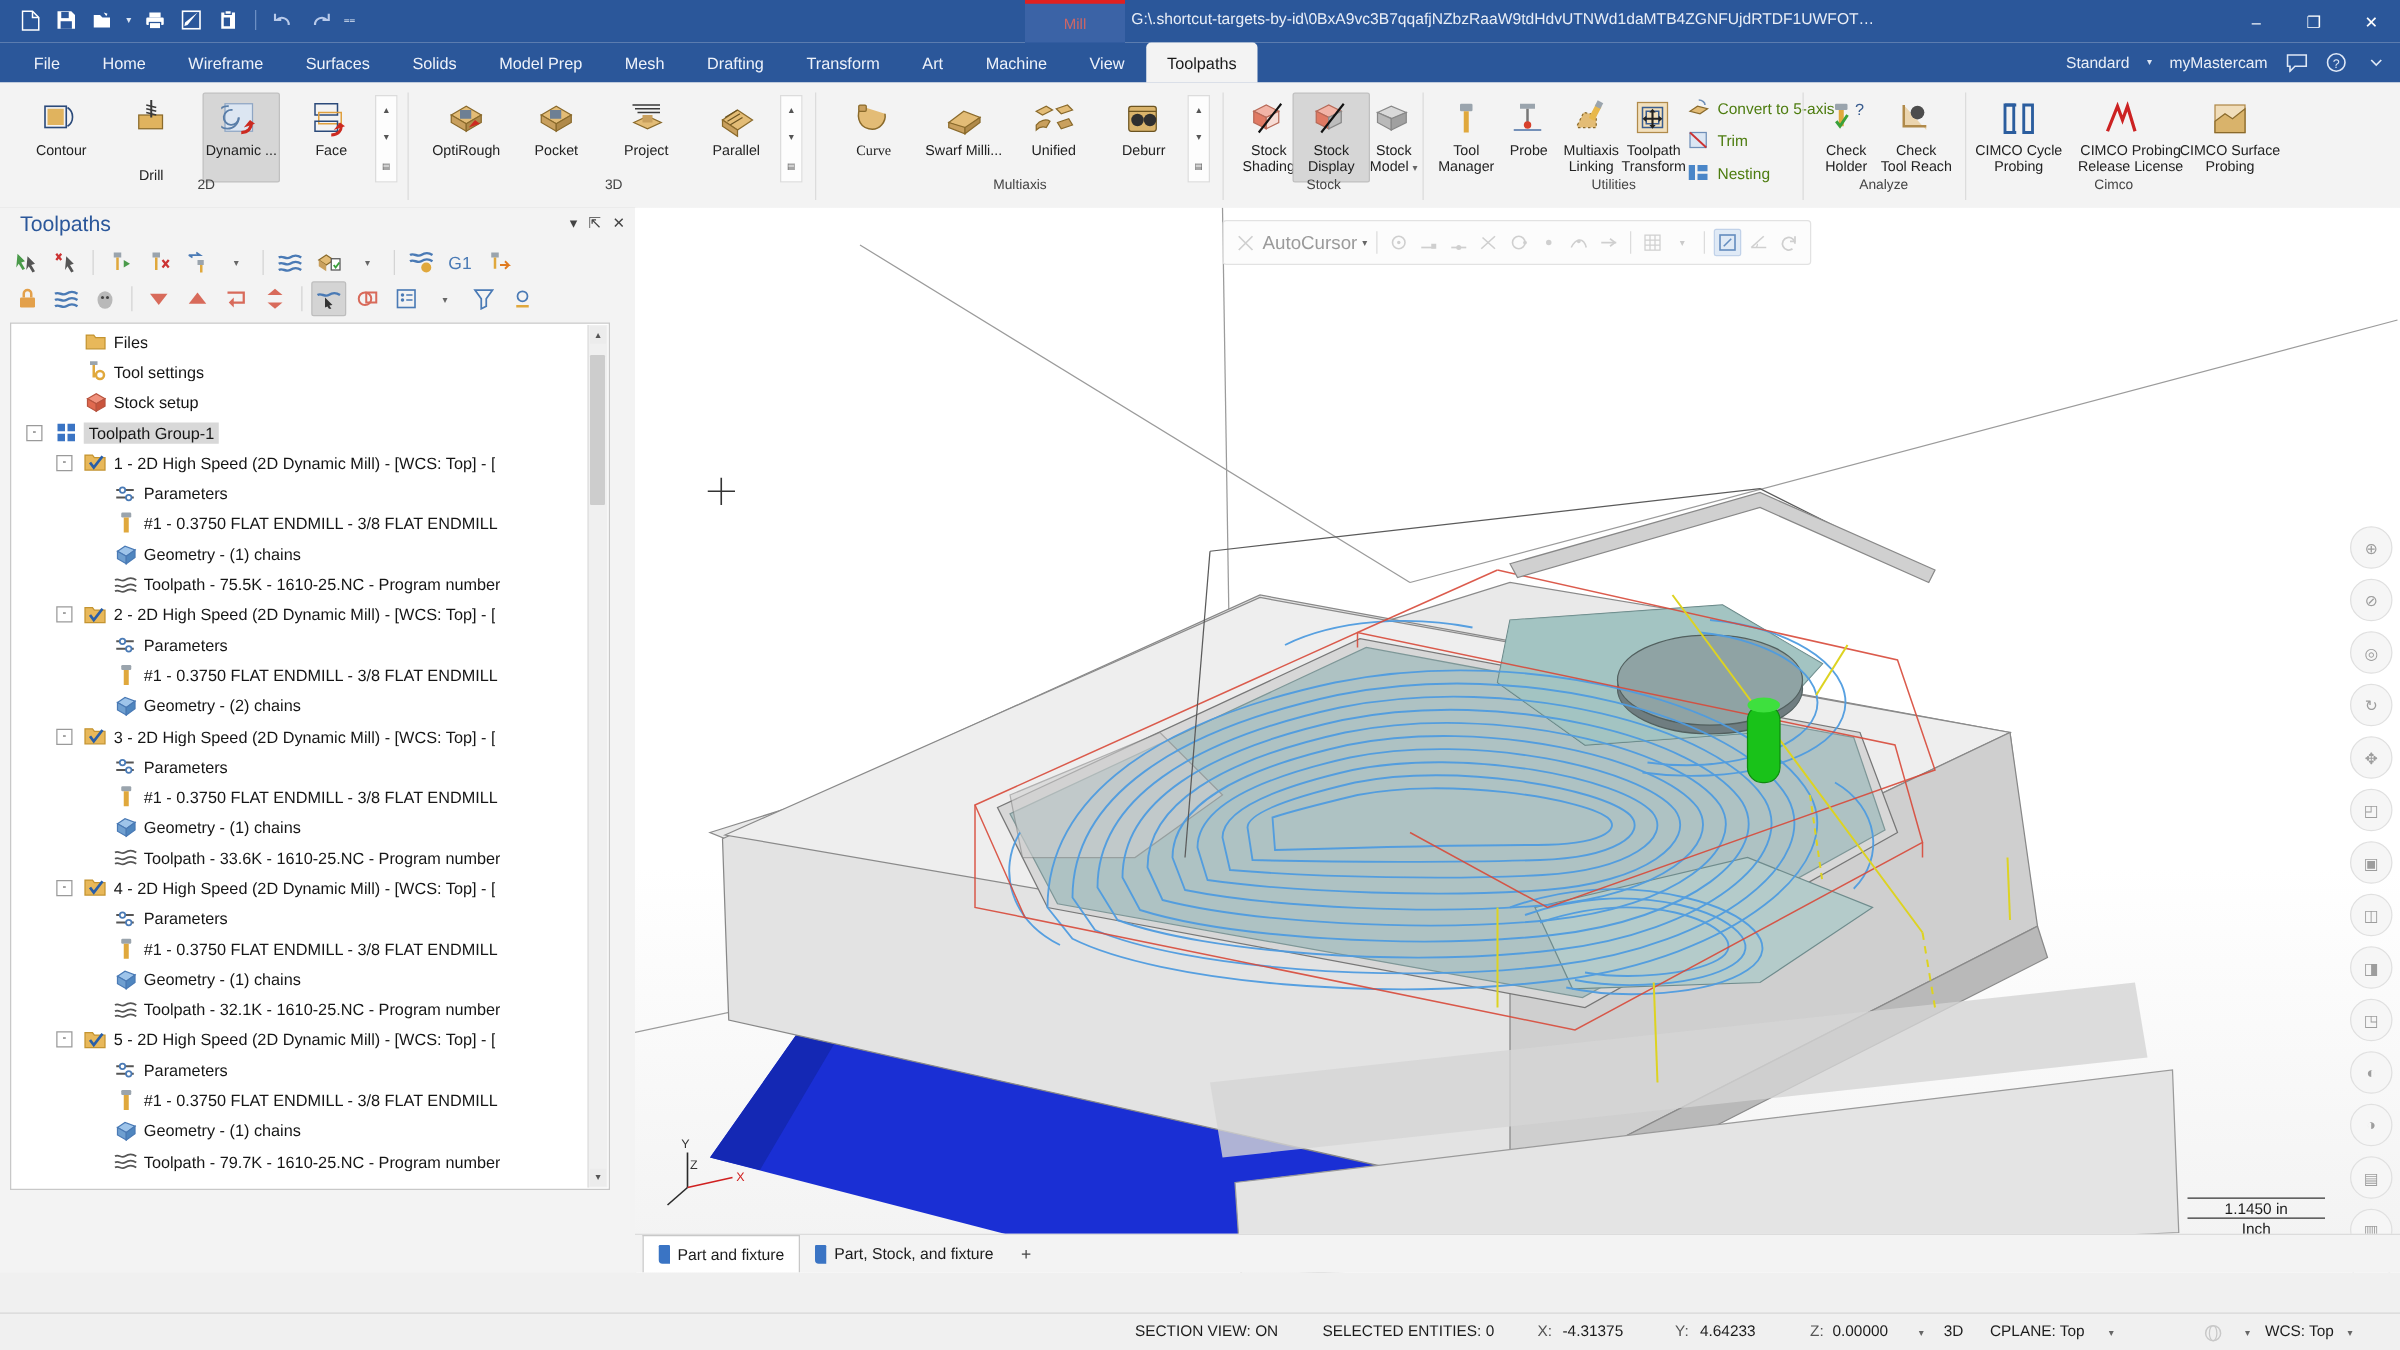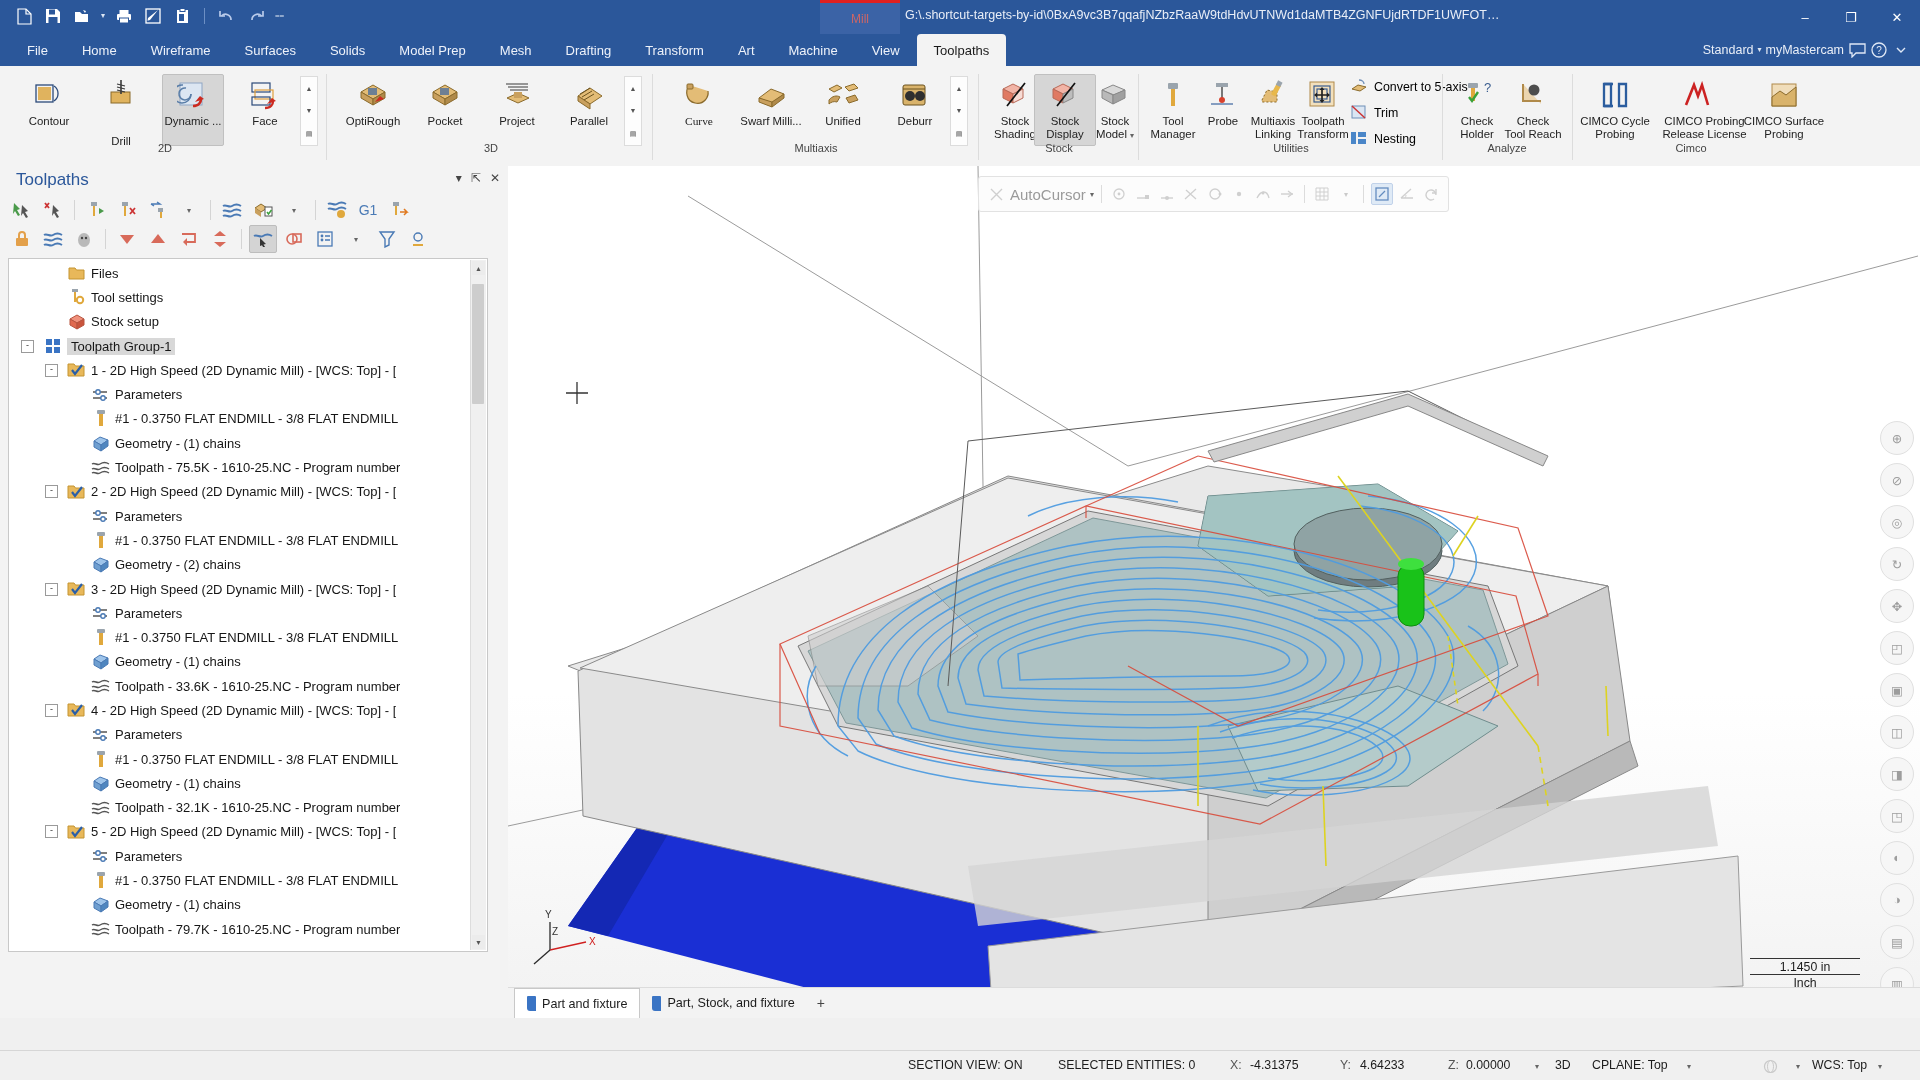--- a/index.html
+++ b/index.html
@@ -22,40 +22,40 @@
   .title-path{position:absolute;left:905px;top:8px;width:600px;color:#e9eef7;font-size:12.5px;
     white-space:nowrap;overflow:hidden;text-overflow:ellipsis;}
   .wbtns{position:absolute;right:0;top:0;height:34px;display:flex;}
   .wbtn{width:46px;height:34px;display:flex;align-items:center;justify-content:center;color:#fff;font-size:13px;cursor:pointer;}
 
   
   .tabstrip{position:absolute;left:0;top:34px;width:1920px;height:32px;background:#2b579a;}
   .tabs{position:absolute;left:10px;top:0;display:flex;height:32px;align-items:stretch;}
   .tab{padding:0 17px;display:flex;align-items:center;color:#eef2fa;font-size:13px;cursor:pointer;white-space:nowrap;}
   .tab.active{background:#f3f3f3;color:#1a1a1a;border-radius:4px 4px 0 0;}
-  .tr-right{position:absolute;right:10px;top:0;height:32px;display:flex;align-items:center;gap:4px;color:#e9eef7;font-size:12.5px;margin-left:32px;}
+  .tr-right{position:absolute;right:10px;top:0;height:32px;display:flex;align-items:center;gap:14px;color:#e9eef7;font-size:12.5px;margin-left:32px;}
   .tr-right .ic{width:18px;height:18px;display:flex;align-items:center;justify-content:center;cursor:pointer;}
 
   
   .ribbon{position:absolute;left:0;top:66px;width:1920px;height:100px;background:#f3f3f3;border-bottom:1px solid #d2d2d2;}
   .rgroup{position:absolute;top:2px;height:84px;}
   .glabel{position:absolute;bottom:-2px;left:0;right:0;text-align:center;font-size:11px;color:#444;}
   .gsep{position:absolute;top:8px;width:1px;height:86px;background:#dcdcdc;}
   .rbtn{position:absolute;top:6px;width:62px;height:72px;display:flex;flex-direction:column;align-items:center;
     justify-content:flex-start;cursor:pointer;border:1px solid transparent;border-radius:2px;padding-top:3px;box-sizing:border-box;}
   .rbtn.sel{background:#d6d6d6;border-color:#c0c0c0;}
   .rbtn .lbl{font-size:11.4px;color:#222;text-align:center;line-height:12px;margin-top:3px;width:70px;
     white-space:nowrap;overflow:hidden;text-overflow:ellipsis;}
   .rbtn .lbl2{font-size:11.4px;color:#222;text-align:center;line-height:12.5px;margin-top:3px;width:62px;}
   .ico{width:34px;height:34px;display:flex;align-items:center;justify-content:center;}
   .spinner{position:absolute;top:8px;width:16px;height:68px;border:1px solid #dcdcdc;background:#fdfdfd;
     display:flex;flex-direction:column;justify-content:space-around;align-items:center;cursor:pointer;}
   .spinner div{font-size:7px;color:#555;line-height:7px;}
   .rsmall{position:absolute;height:22px;display:flex;align-items:center;gap:6px;cursor:pointer;padding:0 4px;border-radius:2px;}
-  .rsmall span.t{font-size:12.4px;color:#000000;white-space:nowrap;}
+  .rsmall span.t{font-size:12.4px;color:#4d7c0f;white-space:nowrap;}
 
   
   .tpanel{position:absolute;left:0;top:166px;width:508px;height:852px;background:#f3f3f3;border-right:1px solid #cfcfcf;}
   .tp-head{position:absolute;left:0;top:0;width:508px;height:28px;}
   .tp-title{position:absolute;left:16px;top:4px;font-size:17px;color:#2b579a;}
   .tp-hbtns{position:absolute;right:8px;top:6px;display:flex;gap:9px;align-items:center;}
   .tp-hbtns div{cursor:pointer;color:#444;font-size:12px;line-height:12px;}
   .tp-tools{position:absolute;left:8px;top:30px;width:492px;height:60px;}
   .trow{position:absolute;left:0;height:28px;display:flex;align-items:center;gap:3px;}
   .ticon{width:26px;height:26px;display:flex;align-items:center;justify-content:center;border:1px solid transparent;border-radius:2px;cursor:pointer;}

